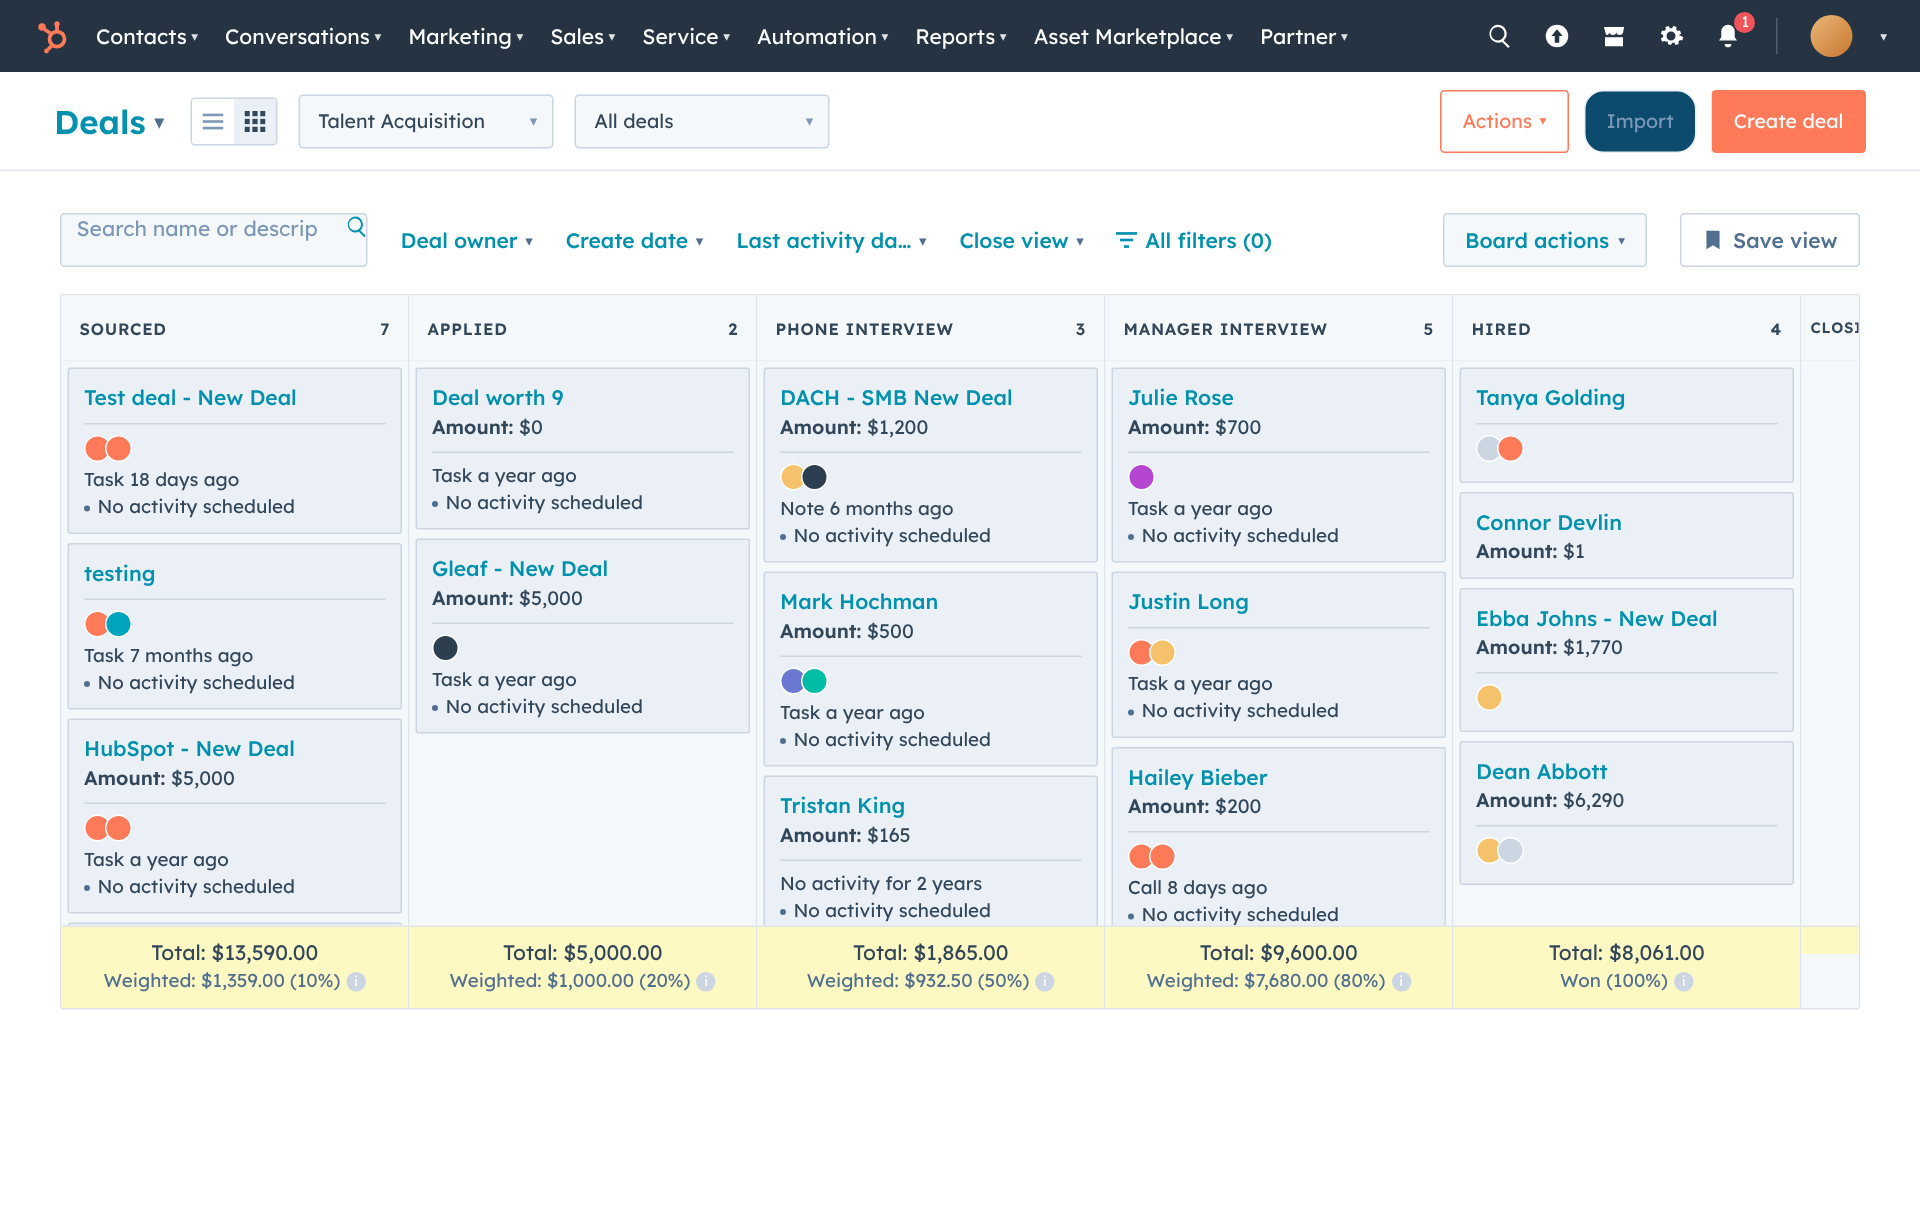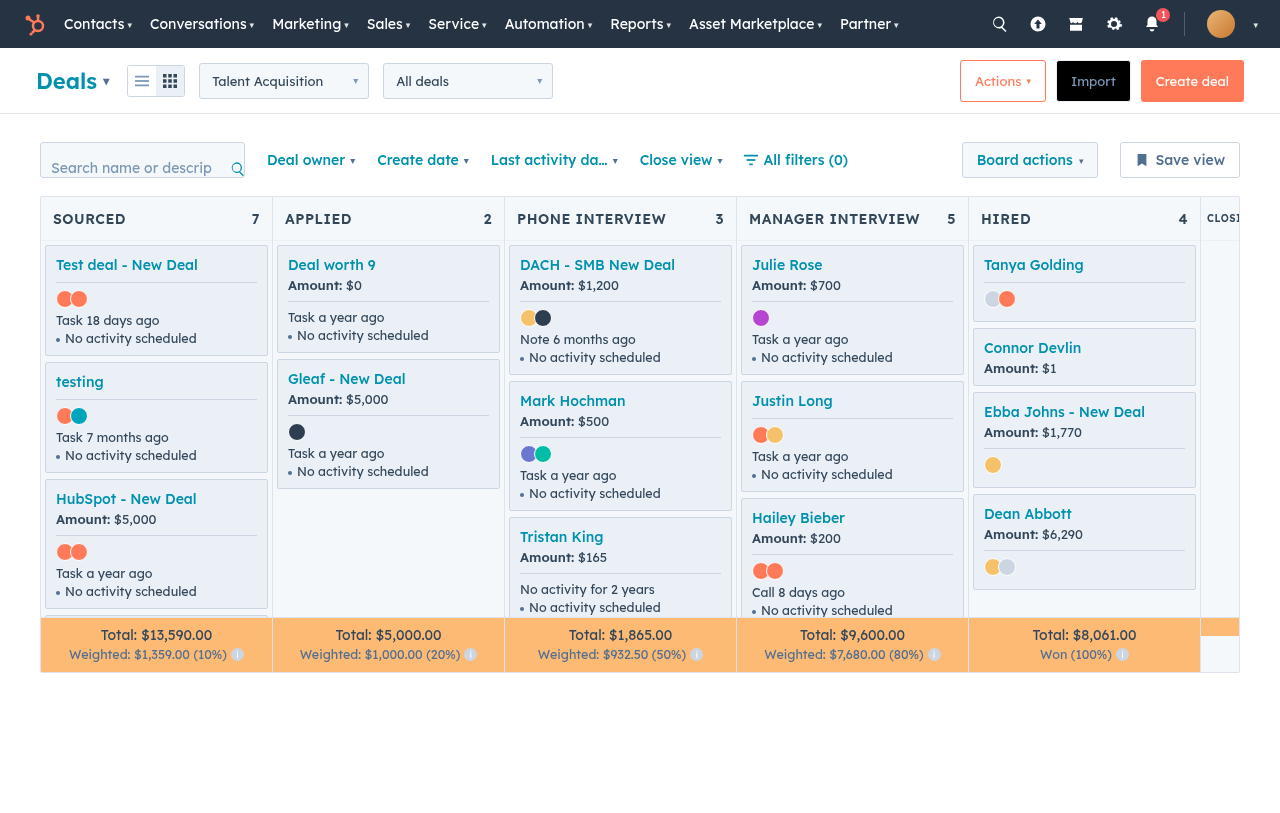--- a/index.html
+++ b/index.html
@@ -24,60 +24,60 @@
 .page-title { font-size:22px; font-weight:600; color:#0091ae; display:flex; align-items:center; gap:6px; cursor:pointer; }
 .page-title .caret { font-size:12px; color:#516f90; }
 .view-toggle { margin-left:18px; display:flex; border:1px solid #cbd6e2; border-radius:3px; overflow:hidden; }
 .view-toggle button { width:28px; height:30px; border:none; background:#fff; cursor:pointer; display:flex; align-items:center; justify-content:center; color:#7c98b6; }
 .view-toggle button.active { background:#eaf0f6; color:#33475b; }
 .select { margin-left:14px; height:36px; border:1px solid #cbd6e2; border-radius:3px; background:#f5f8fa; padding:0 30px 0 12px; display:flex; align-items:center; cursor:pointer; position:relative; font-size:13px; color:#33475b; min-width:170px; }
 .select .caret { position:absolute; right:10px; font-size:10px; color:#7c98b6; }
 .spacer { flex:1; }
 .btn { height:42px; padding:0 14px; border-radius:3px; font-size:13px; cursor:pointer; display:inline-flex; align-items:center; gap:5px; border:1px solid transparent; }
 .btn-outline { background:#fff; border-color:#ff7a59; color:#ff7a59; }
-.btn-muted { background:#000000; color:#7c98b6; border-color:#eaf0f6; }
+.btn-muted { background:#0c4a6e; color:#7c98b6; border-color:#eaf0f6;border-radius:13px; }
 .btn-primary { background:#ff7a59; color:#fff; }
 .subhdr .btn + .btn { margin-left:10px; }
 
 
 .filters { display:flex; align-items:center; padding:28px 40px 18px; gap:22px; }
-.search { width:205px; height:36px; border:1px solid #cbd6e2; border-radius:3px; background:#f5f8fa; display:flex; align-items:flex-end; padding:0 8px 0 10px; }
+.search { width:205px; height:36px; border:1px solid #cbd6e2; border-radius:3px; background:#f5f8fa; display:flex; align-items:flex-start; padding:0 8px 0 10px; }
 .search input { flex:1; border:none; background:transparent; outline:none; font-size:14px; color:#33475b; }
 .search input::placeholder { color:#7c98b6; }
 .search-ic { color:#0091ae; cursor:pointer; display:flex; }
 .filter-link { color:#0091ae; font-size:14px; cursor:pointer; display:flex; align-items:center; gap:5px; font-weight:500; }
 .filter-link .caret { font-size:10px; color:#516f90; }
 .chip { height:36px; padding:0 14px; border:1px solid #cbd6e2; border-radius:3px; background:#f5f8fa; color:#0091ae; font-weight:500; font-size:14px; display:flex; align-items:center; gap:6px; cursor:pointer; }
 .chip.plain { background:#fff; color:#516f90; }
 
 
 .board-wrap { padding:0 40px 30px; }
 .board { display:flex; border:1px solid #dfe3eb; border-radius:2px; overflow:hidden; }
 .col { width:232px; flex-shrink:0; border-right:1px solid #dfe3eb; background:#f5f8fa; display:flex; flex-direction:column; }
 .col:last-child { border-right:none; }
-.col-hdr { height:44px; background:#f5f8fa; display:flex; align-items:center; justify-content:space-between; padding:0 12px; font-size:14px; font-weight:600; letter-spacing:.5px; color:#33475b; border-bottom:1px solid #eaf0f6; }
+.col-hdr { height:44px; background:#f5f8fa; display:flex; align-items:center; justify-content:space-between; padding:0 12px; font-size:11px; font-weight:600; letter-spacing:.5px; color:#33475b; border-bottom:1px solid #eaf0f6; }
 .col-body { height:376px; overflow:hidden; padding:4px 4px 0; }
 .card { background:#eaf0f6; border:1px solid #cbd6e2; border-radius:2px; padding:10px 10px 9px; margin-bottom:6px; cursor:pointer; }
 .card-title { color:#0091ae; font-weight:500; font-size:14px; margin-bottom:3px; }
 .card .amt { font-size:13px; color:#33475b; }
 .card .amt b { font-weight:600; }
 .card .divider { height:1px; background:#cbd6e2; margin:8px 0 7px; }
 .avs { display:flex; gap:0; margin:6px 0 4px; }
 .av { width:18px; height:18px; border-radius:50%; background:#ff7a59; margin-right:-4px; border:1px solid #fff; display:flex; align-items:center; justify-content:center; font-size:9px; color:#fff; }
 .av.blue { background:#00a4bd; }
 .av.dark { background:#2d3e50; }
 .av.purple { background:#b646d1; color:#fff; }
 .av.green { background:#00bda5; }
 .av.teal { background:#6a78d1; }
 .av.yellow { background:#f5c26b; }
 .av.grey { background:#cbd6e2; }
 .meta { font-size:12.5px; color:#33475b; margin-top:4px; }
 .noact { font-size:12.5px; color:#33475b; margin-top:2px; }
 .noact::before { content:""; display:inline-block; width:4px; height:4px; background:#516f90; border-radius:50%; margin-right:5px; vertical-align:middle; }
-.col-ftr { background:#fdba74; border-top:1px solid #dfe3eb; padding:8px 8px 10px; text-align:center; }
+.col-ftr { background:#fef9c3; border-top:1px solid #dfe3eb; padding:8px 8px 10px; text-align:center; }
 .col-ftr .tot { font-size:14px; color:#33475b; }
 .col-ftr .wt { font-size:12.5px; color:#516f90; margin-top:2px; display:flex; justify-content:center; align-items:center; gap:4px; }
 .info-ic { width:13px; height:13px; border-radius:50%; background:#cbd6e2; color:#fff; font-size:9px; display:inline-flex; align-items:center; justify-content:center; }
 
 .col.stub { width:40px; }
 .col.stub .col-hdr { padding:0 6px; font-size:10px; }
 </style>
 </head>
 <body>
 

